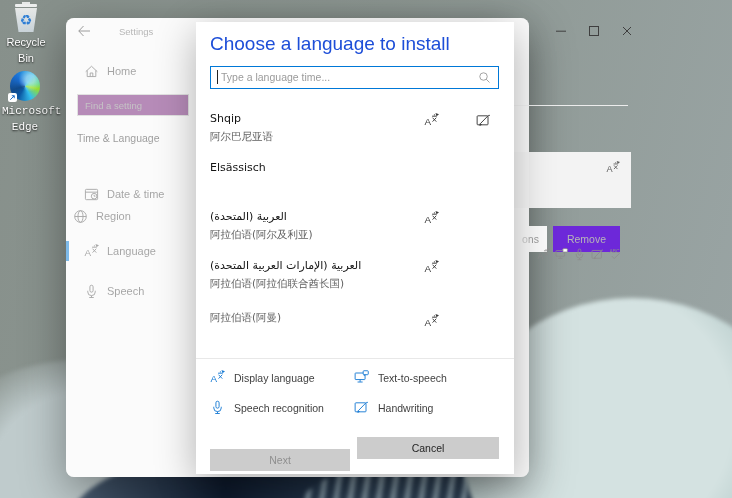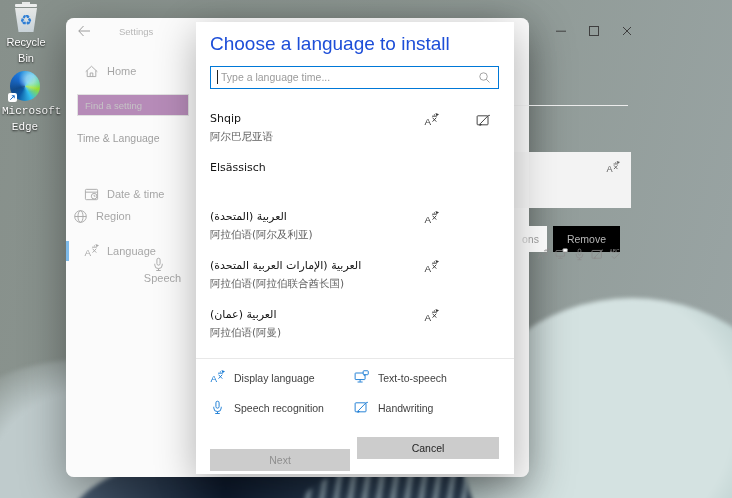--- a/index.html
+++ b/index.html
@@ -57,21 +57,21 @@
     padding-left:7px;}
   .section-lbl{position:absolute;left:11px;top:114px;font-size:10.5px;color:#3d3d3d;}
 
   
   .bg-divider{position:absolute;left:448px;top:87px;width:114px;height:1px;background:#ececec;}
   .bg-selrow{position:absolute;left:448px;top:134px;width:117px;height:56px;background:#f3f3f3;}
   .bg-selrow .icon{position:absolute;right:11px;top:9px;width:14px;height:14px;color:#5f5f5f;}
   .bg-btn{position:absolute;top:193px;height:26px;display:flex;align-items:center;
     justify-content:center;font-size:10.5px;margin-top:15px;}
   .btn-options{left:448px;width:33px;background:#fafafa;color:#9c9c9c;}
-  .btn-remove{left:487px;width:67px;background:#000000;color:#b7b7b7;}
+  .btn-remove{left:487px;width:67px;background:#6d28d9;color:#b7b7b7;}
   .bg-iconrow{position:absolute;left:471px;top:230px;display:flex;gap:5px;color:#8c8c8c;}
   .bg-iconrow .icon{width:13px;height:13px;}
   .smoke{position:absolute;inset:0;background:rgba(251,251,251,.5);border-radius:8px;z-index:5;}
 
   
   .dialog{position:absolute;left:130px;top:4px;width:318px;height:452px;background:#fff;z-index:10;
     box-shadow:0 10px 38px rgba(0,0,0,.30);}
   .dlg-title{position:absolute;left:14px;top:11px;font-size:19px;color:#1d4ed8;}
   .dlg-search{position:absolute;left:14px;top:44px;width:289px;height:23px;background:#fff;
     border:1.5px solid #0078d7;}
@@ -190,21 +190,21 @@
                 <path d="M8.6 3.4 H13.6"></path>
                 <path d="M11.1 1.4 v1.2"></path>
                 <path d="M9.1 5 L13.1 9.2"></path>
                 <path d="M13.1 5 L9.1 9.2"></path>
               </g>
               <path d="M12.2 0 L16 1.2 L13.4 3.4 Z" fill="currentColor"></path>
             </svg>
           </span>
           <span>Language</span>
         </div>
-        <div class="side-item" style="top: 239px; flex-direction: column;">
+        <div class="side-item" style="top: 260px;">
           <span class="icon">
             <svg viewBox="0 0 16 16" fill="none" stroke="currentColor" stroke-width="1">
               <rect x="6.3" y="1.3" width="3.4" height="7.4" rx="1.7"></rect>
               <path d="M4 7.2 v1.2 a4 4 0 0 0 8 0 V7.2"></path>
               <path d="M8 12.4 V14.2 M5.6 14.4 H10.4"></path>
             </svg>
           </span>
           <span>Speech</span>
         </div>
       </div>
@@ -336,21 +336,20 @@
                   <path d="M8.6 3.4 H13.6"></path>
                   <path d="M11.1 1.4 v1.2"></path>
                   <path d="M9.1 5 L13.1 9.2"></path>
                   <path d="M13.1 5 L9.1 9.2"></path>
                 </g>
                 <path d="M12.2 0 L16 1.2 L13.4 3.4 Z" fill="currentColor"></path>
               </svg>
             </span>
           </div>
           <div class="lang-row">
-            <div class="lang-primary">العربية (عمان)</div>
             <div class="lang-secondary">阿拉伯语(阿曼)</div>
             <span class="icon feat-icon feat-displang">
               <svg viewBox="0 0 16 16">
                 <text x="0.5" y="13" font-size="10.5" fill="currentColor" font-family="inherit">A</text>
                 <g fill="none" stroke="currentColor" stroke-width="1">
                   <path d="M8.6 3.4 H13.6"></path>
                   <path d="M11.1 1.4 v1.2"></path>
                   <path d="M9.1 5 L13.1 9.2"></path>
                   <path d="M13.1 5 L9.1 9.2"></path>
                 </g>

